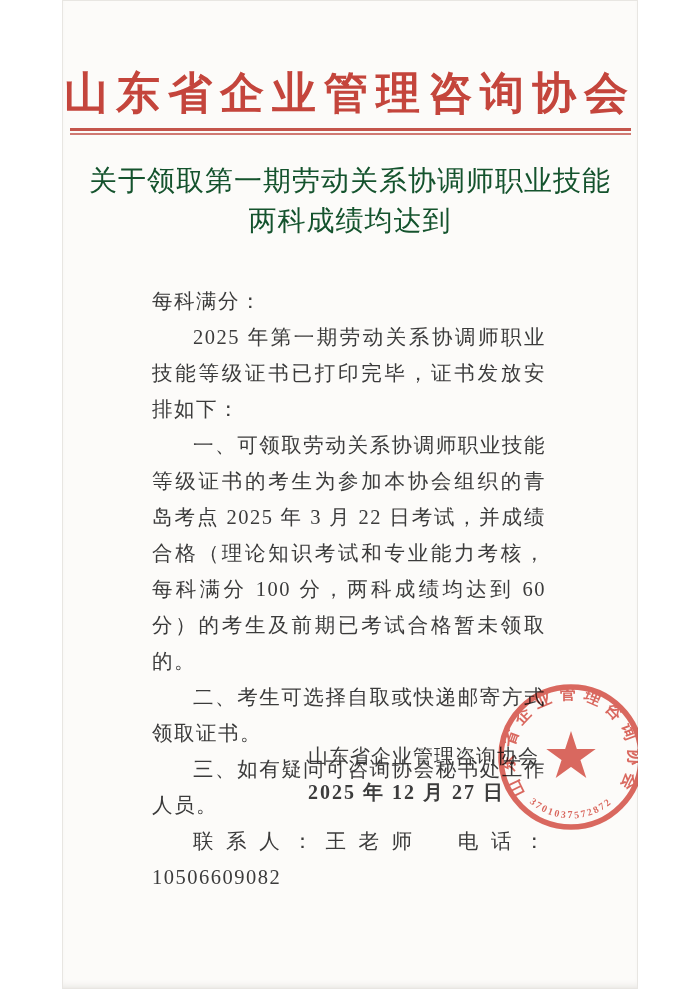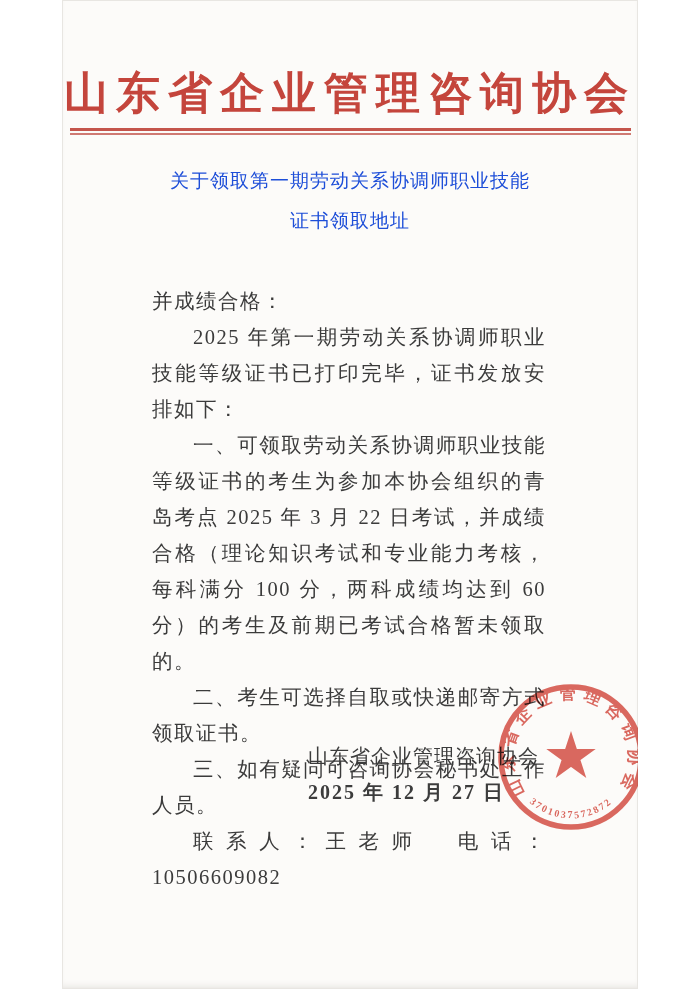--- a/index.html
+++ b/index.html
@@ -42,24 +42,24 @@
   }
   .double-rule .rule-thin {
     height: 2px;
     margin-top: 2px;
     background: #cf7a73;
   }
   
   .notice-title {
     margin-top: 26px;
     text-align: center;
-    font-size: 19px;
+    font-size: 28px;
     line-height: 40px;
     letter-spacing: 1px;
-    color: #1d4ed8;
+    color: #14532d;
   }
   
   .notice-body {
     margin: 42px 92px 0 90px;
     font-size: 20.5px;
     line-height: 36px;
     letter-spacing: 1.5px;
     text-align: justify;
     color: #3b3b3b;
   }
@@ -117,25 +117,25 @@
   <header class="letterhead">
     <h1 class="org-title">山东省企业管理咨询协会</h1>
     <div class="double-rule">
       <div class="rule-thick"></div>
       <div class="rule-thin"></div>
     </div>
   </header>
 
   <section class="notice-title">
     <div>关于领取第一期劳动关系协调师职业技能</div>
-    <div>证书领取地址</div>
+    <div>两科成绩均达到</div>
   </section>
 
   <main class="notice-body">
-    <p class="no-indent">并成绩合格：</p>
+    <p class="no-indent">每科满分：</p>
     <p>2025 年第一期劳动关系协调师职业技能等级证书已打印完毕，证书发放安排如下：</p>
     <p>一、可领取劳动关系协调师职业技能等级证书的考生为参加本协会组织的青岛考点 2025 年 3 月 22 日考试，并成绩合格（理论知识考试和专业能力考核，每科满分 100 分，两科成绩均达到 60 分）的考生及前期已考试合格暂未领取的。</p>
     <p>二、考生可选择自取或快递邮寄方式领取证书。</p>
     <p>三、如有疑问可咨询协会秘书处工作人员。</p>
     <p>联系人：王老师　电话：10506609082</p>
   </main>
 
   <div class="signature-block">
     <div class="signature-org">山东省企业管理咨询协会</div>
     <div class="signature-date">2025 年 12 月 27 日</div>

